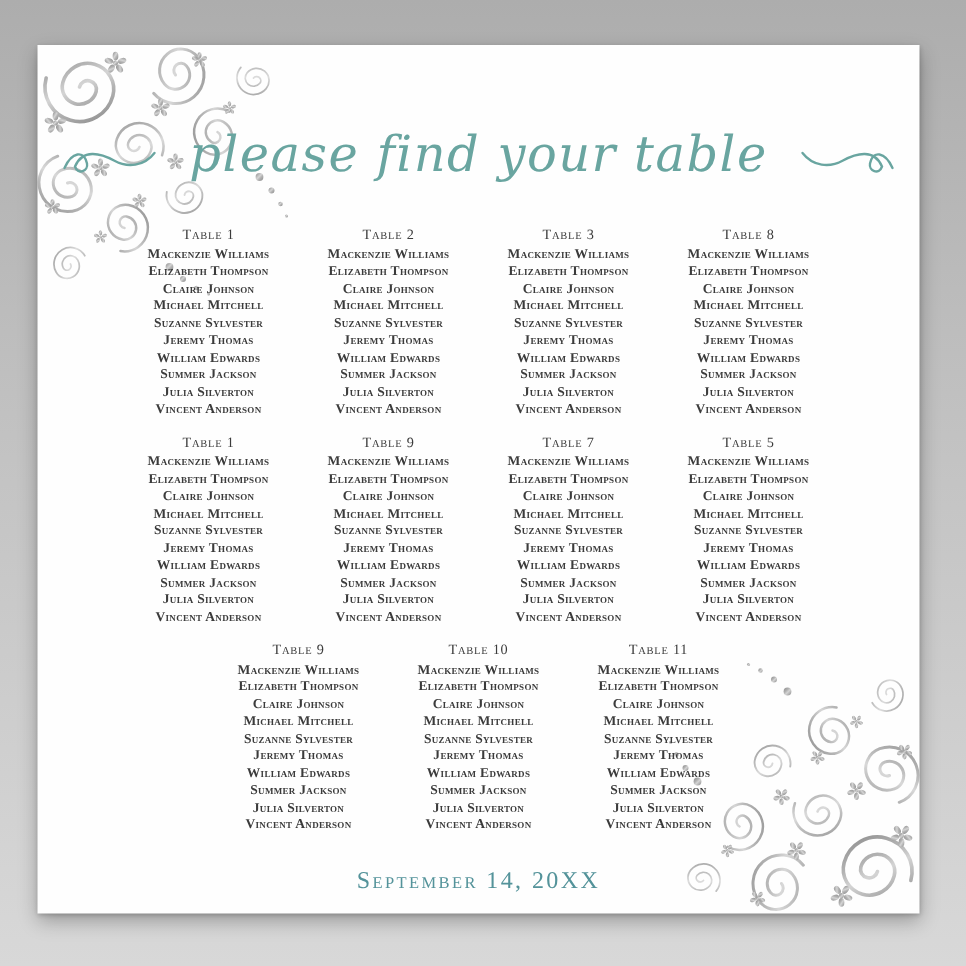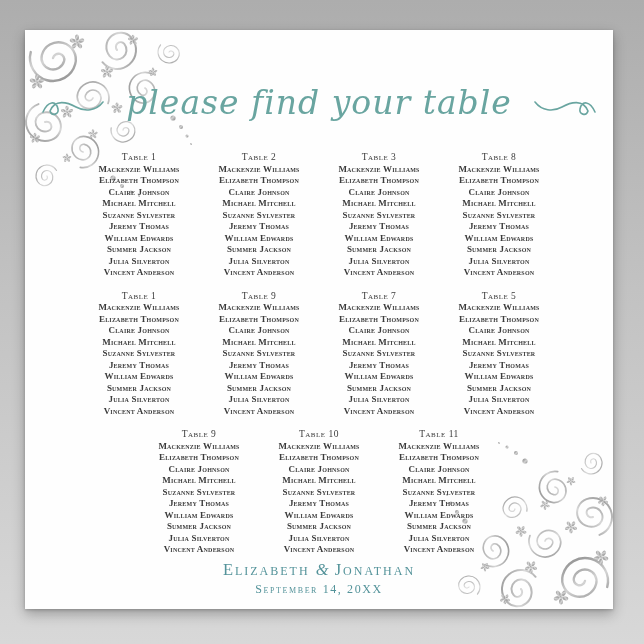--- a/index.html
+++ b/index.html
@@ -107,21 +107,21 @@
     font-size: 16.5px;
     letter-spacing: 2px;
     line-height: 19px;
   }
   .couple-names .amp {
     font-style: italic;
     letter-spacing: 0;
   }
   .event-date {
     font-variant: small-caps;
-    font-size: 12px;
+    font-size: 16px;
     letter-spacing: 1.6px;
     margin-top: 3px;
     font-family: Liberation Serif, serif;
   }
 </style>
 </head>
 <body>
 
 <div class="scene">
   <div class="poster">
@@ -347,22 +347,17 @@
             <div class="guest">Jeremy Thomas</div>
             <div class="guest">William Edwards</div>
             <div class="guest">Summer Jackson</div>
             <div class="guest">Julia Silverton</div>
             <div class="guest">Vincent Anderson</div>
           </div>
 </div>
     </div>
 
     <div class="footer">
-      <div class="couple-names">
-        <span>Elizabeth</span>
-        <span class="amp">&amp;</span>
-        <span>Jonathan</span>
-      </div>
       <div class="event-date">September 14, 20XX</div>
     </div>
 
   </div>
 </div>
 
 </body></html>

